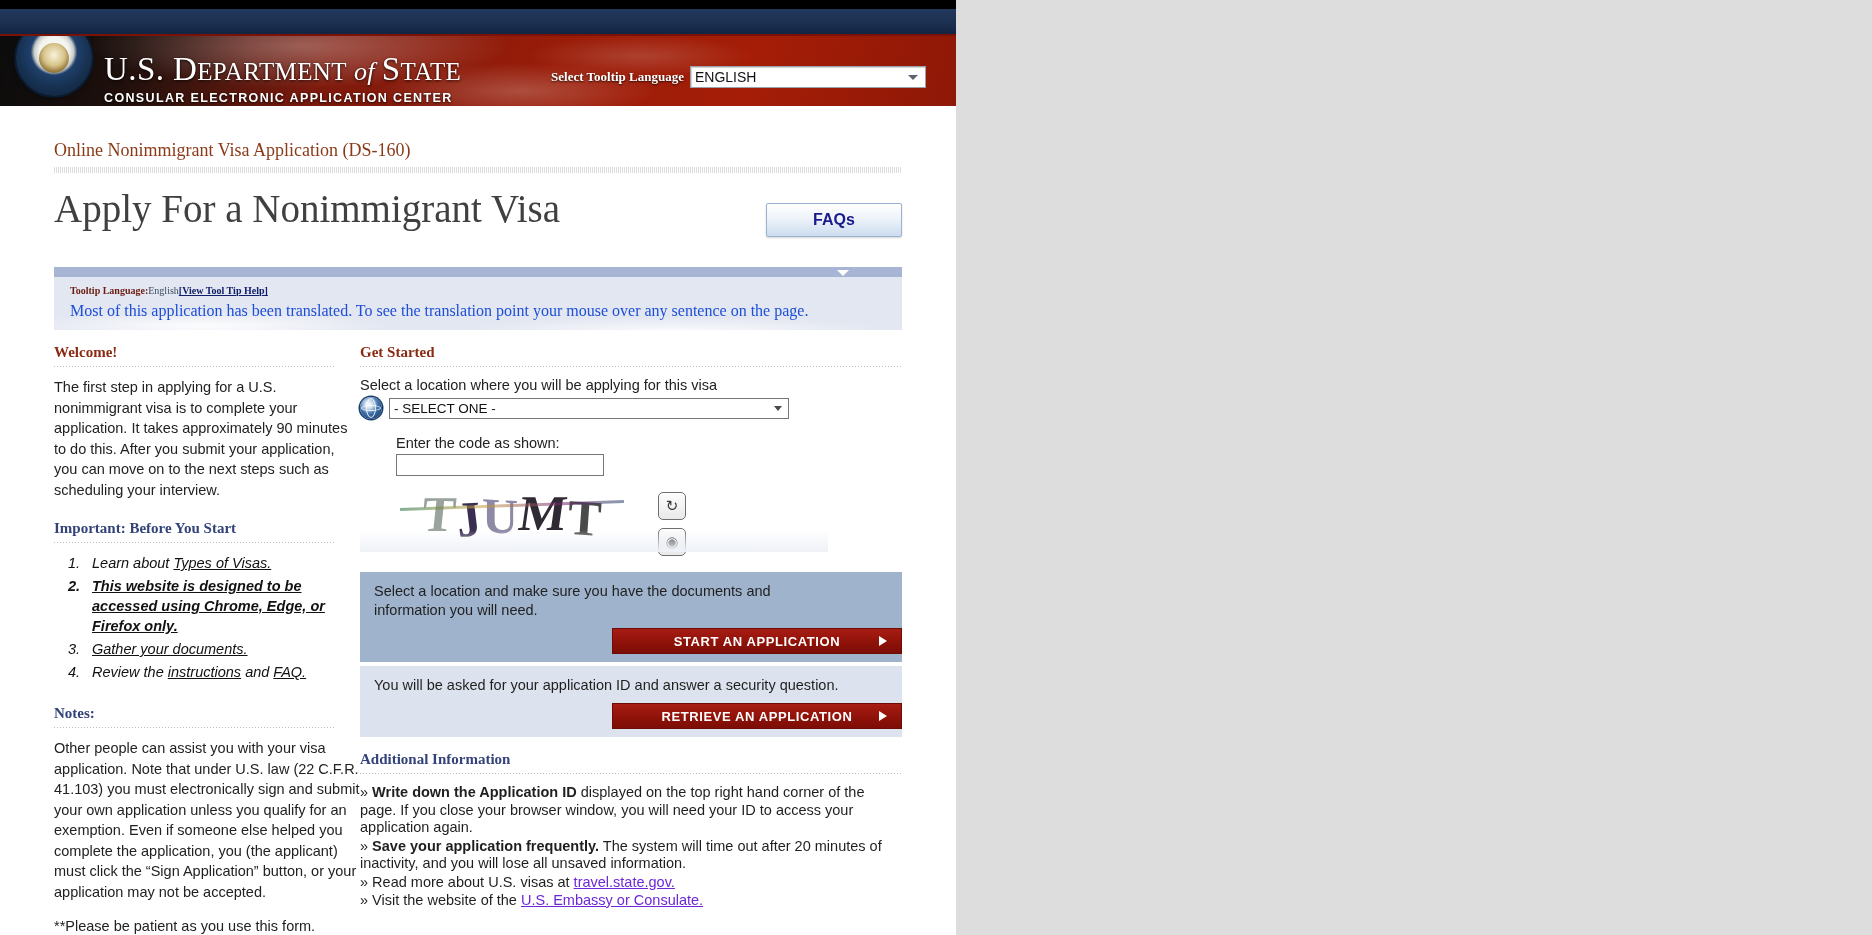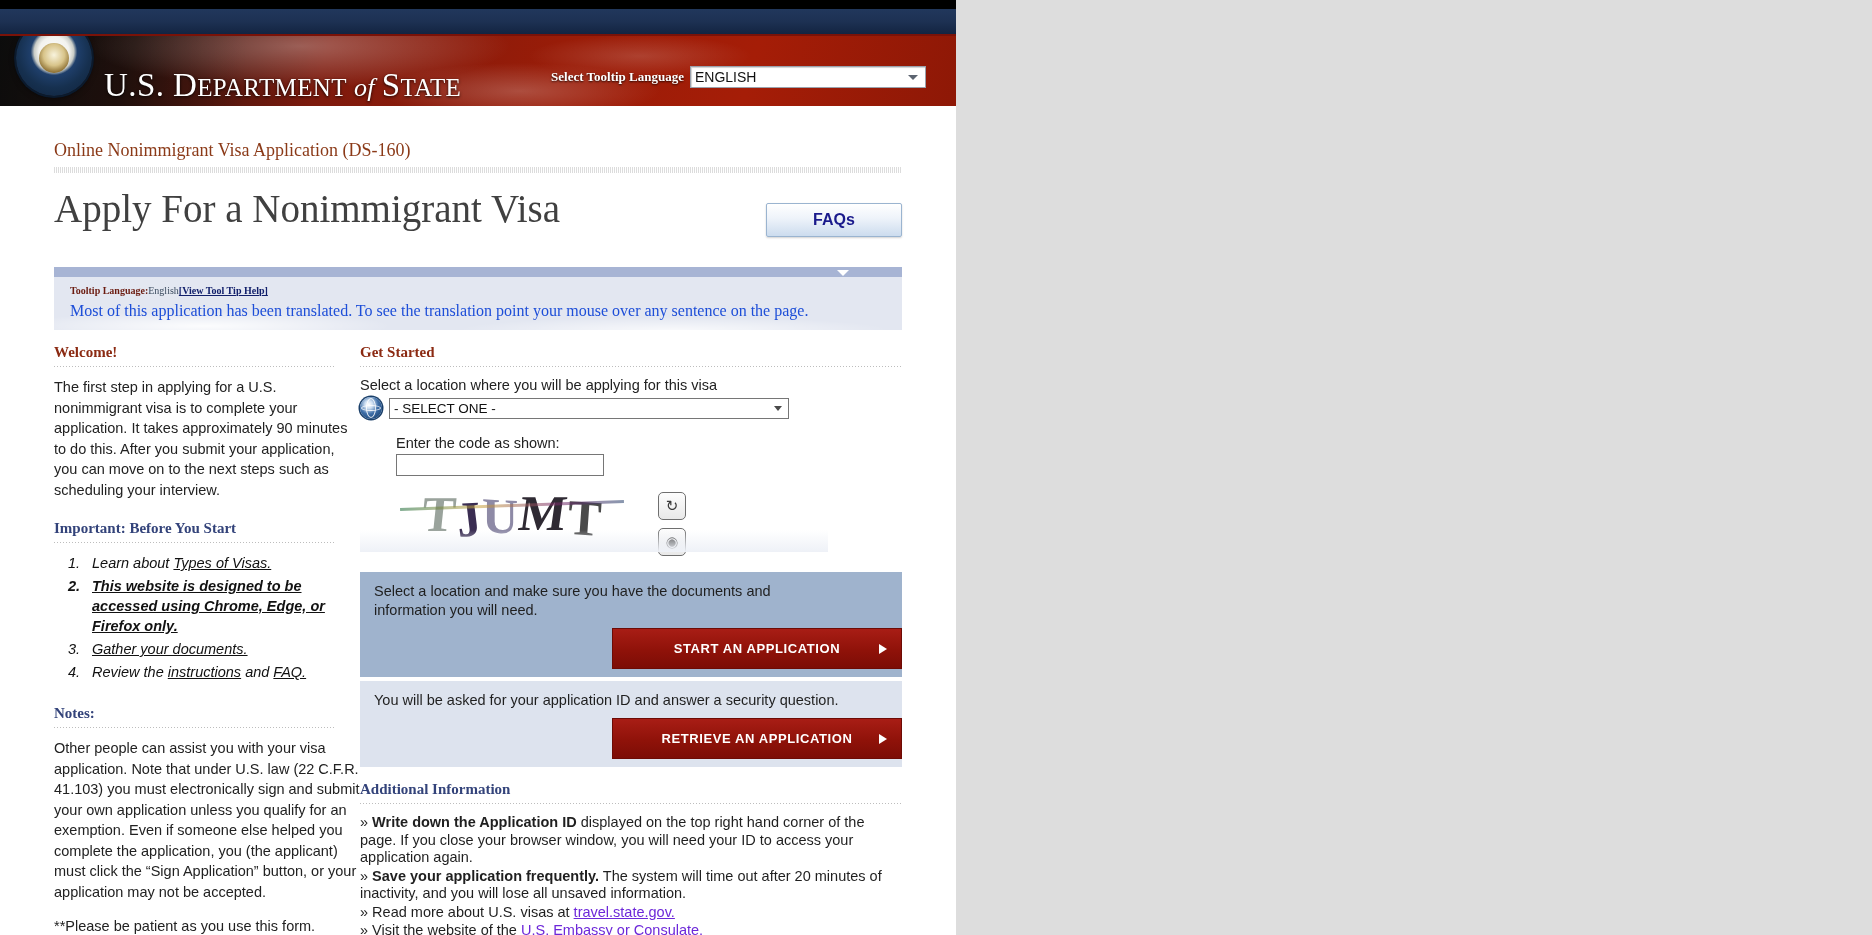--- a/index.html
+++ b/index.html
@@ -48,21 +48,21 @@
     box-shadow: 0 0 0 2px #0b1a2d, 0 2px 6px rgba(0,0,0,.6);
   }
   .seal::after {
     content: "";
     position: absolute; left: 50%; top: 50%;
     width: 30px; height: 30px; margin: -15px 0 0 -15px;
     border-radius: 50%;
     background: radial-gradient(circle at 50% 40%, #f8f3dd 0%, #d8c48a 45%, #8d7033 75%, #5a4620 100%);
   }
   .brand {
-    position: absolute; left: 104px; top: 32px;
+    position: absolute; left: 104px; top: 16px;
     color: #ffffff;
     font-family: "Liberation Serif", serif;
     text-shadow: 0 1px 3px rgba(0,0,0,.85);
   }
   .brand .l1 {
     font-size: 33px; line-height: 34px;
     letter-spacing: .4px; white-space: nowrap;
   }
   .brand .l1 .sc { font-size: 25px; }
   .brand .l1 .of { font-style: italic; font-size: 26px; }
@@ -328,21 +328,21 @@
     overflow: hidden;
   }
   .apanel.light .inner { background: #dde3ee; }
   .apanel .inner .txt {
     font-size: 14.5px; line-height: 19px; color: #1f1f1f;
     max-width: 470px;
   }
   .actbtn {
     margin-top: 8px;
     margin-left: auto;
-    width: 290px; height: 41px;
+    width: 290px; height: 26px;
     background: linear-gradient(to bottom, #a81d15 0%, #8f1209 55%, #7c0d06 100%);
     border: 1px solid #6d0b05;
     color: #ffffff;
     font-size: 13px; font-weight: bold;
     letter-spacing: .6px;
     display: flex; align-items: center; justify-content: center;
     position: relative;
     cursor: pointer;
     box-sizing: border-box;
   }

